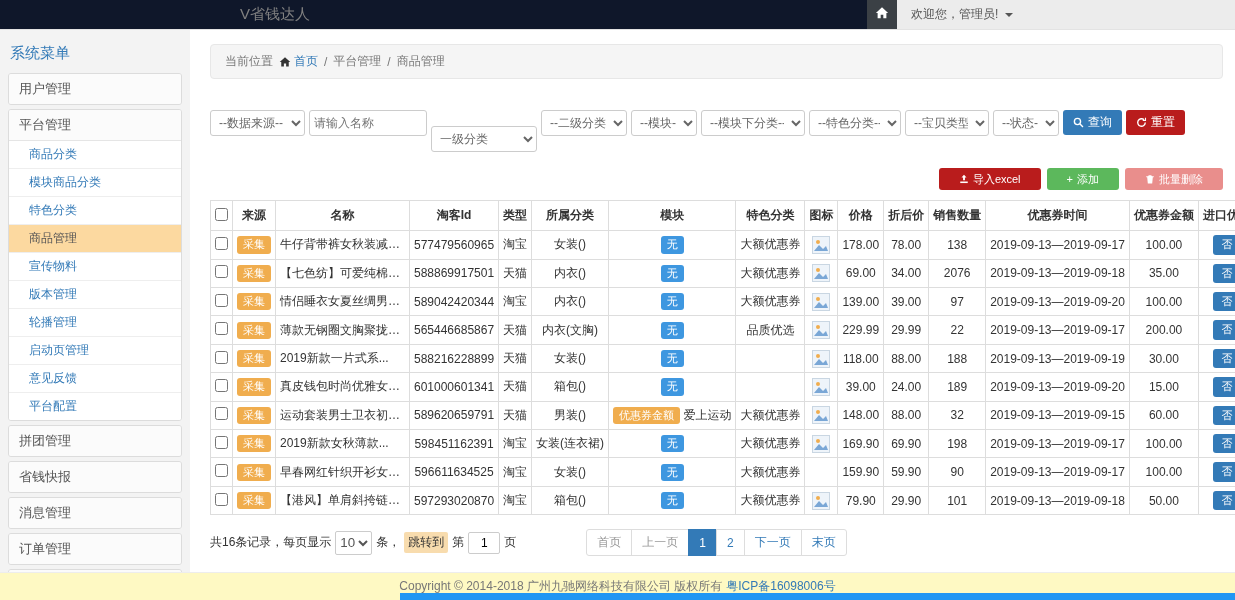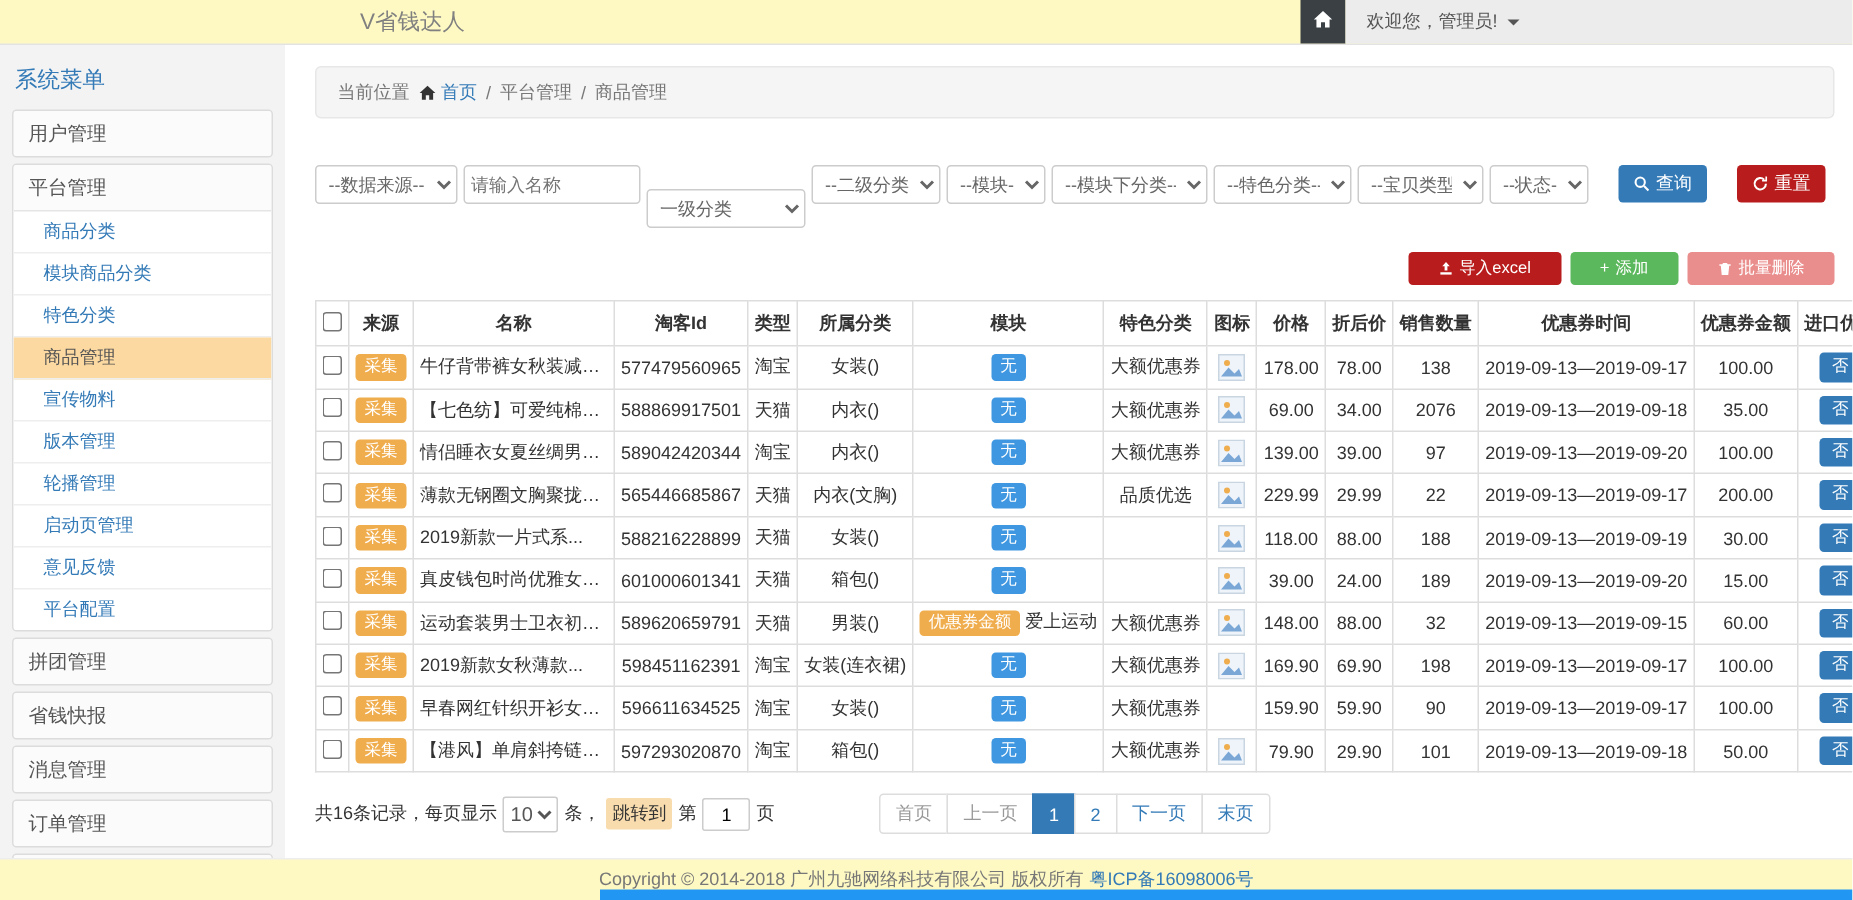--- a/index.html
+++ b/index.html
@@ -1,21 +1,21 @@
 <!DOCTYPE html>
 <html><head>
 <meta charset="utf-8">
 <style>
   *{box-sizing:border-box;margin:0;padding:0}
   html,body{width:1235px;height:600px}
   body{font-family:"Liberation Sans","DejaVu Sans",sans-serif;font-size:12px;color:#333;background:#fff;overflow:hidden;position:relative}
   button{font-family:inherit}
 
   
-  .topbar{height:30px;background:#fef9c3;border-bottom:1px solid #e3e3e3;display:flex;align-items:stretch}
+  .topbar{height:30px;background:#0f172a;border-bottom:1px solid #e3e3e3;display:flex;align-items:stretch}
   .topbar-title{flex:1;display:flex;align-items:center;padding-left:240px;color:#808080;font-size:15px}
   .home-btn{width:30px;background:#3b4045;color:#fff;display:flex;align-items:center;justify-content:center;cursor:pointer}
   .welcome{width:338px;background:#ececec;display:flex;align-items:center;padding-left:14px;gap:7px;color:#555;cursor:pointer;font-size:12px}
   .caret{width:0;height:0;border-left:4px solid transparent;border-right:4px solid transparent;border-top:4px solid #555}
 
   
   .frame{display:flex;height:542px}
   .sidebar{width:190px;background:#f3f3f3;padding:6px 8px;overflow:hidden}
   .sidebar-title{color:#337ab7;font-size:15px;padding:8px 2px 10px}
   .menu-group{margin-bottom:4px;border:1px solid #dcdcdc;border-radius:3px;background:#fbfbfb;overflow:hidden}
@@ -26,21 +26,21 @@
   .menu-sub.active{background:#fcd9a0;color:#555}
 
   .main{flex:1;padding:14px 12px 0 20px;overflow:hidden}
 
   
   .breadcrumb{background:#f5f5f5;border:1px solid #e7e7e7;border-radius:4px;padding:8px 14px;display:flex;align-items:center;gap:6px;color:#777}
   .crumb-home{color:#337ab7;display:flex;align-items:center;gap:3px;cursor:pointer}
   .crumb-home svg{color:#333}
 
   
-  .filter-row{display:flex;align-items:center;gap:20px;margin-top:14px}
+  .filter-row{display:flex;align-items:center;gap:4px;margin-top:14px}
   #filter-fields{display:flex;align-items:center;gap:4px}
   select.f-select,input.f-input{height:26px;border:1px solid #ccc;border-radius:3px;color:#666;font-size:12px;padding:0 4px;background:#fff}
   .btn{border:none;border-radius:3px;color:#fff;font-size:12px;padding:5px 10px;display:inline-flex;align-items:center;gap:4px;cursor:pointer;line-height:1.3}
   .btn svg{display:block}
   .btn-primary{background:#337ab7}
   .btn-info{background:#b91c1c}
   .btn-success{background:#5cb85c}
   .btn-danger-light{background:#e98e8c}
   .btn-sm{padding:4px 20px;font-size:11px}
 

